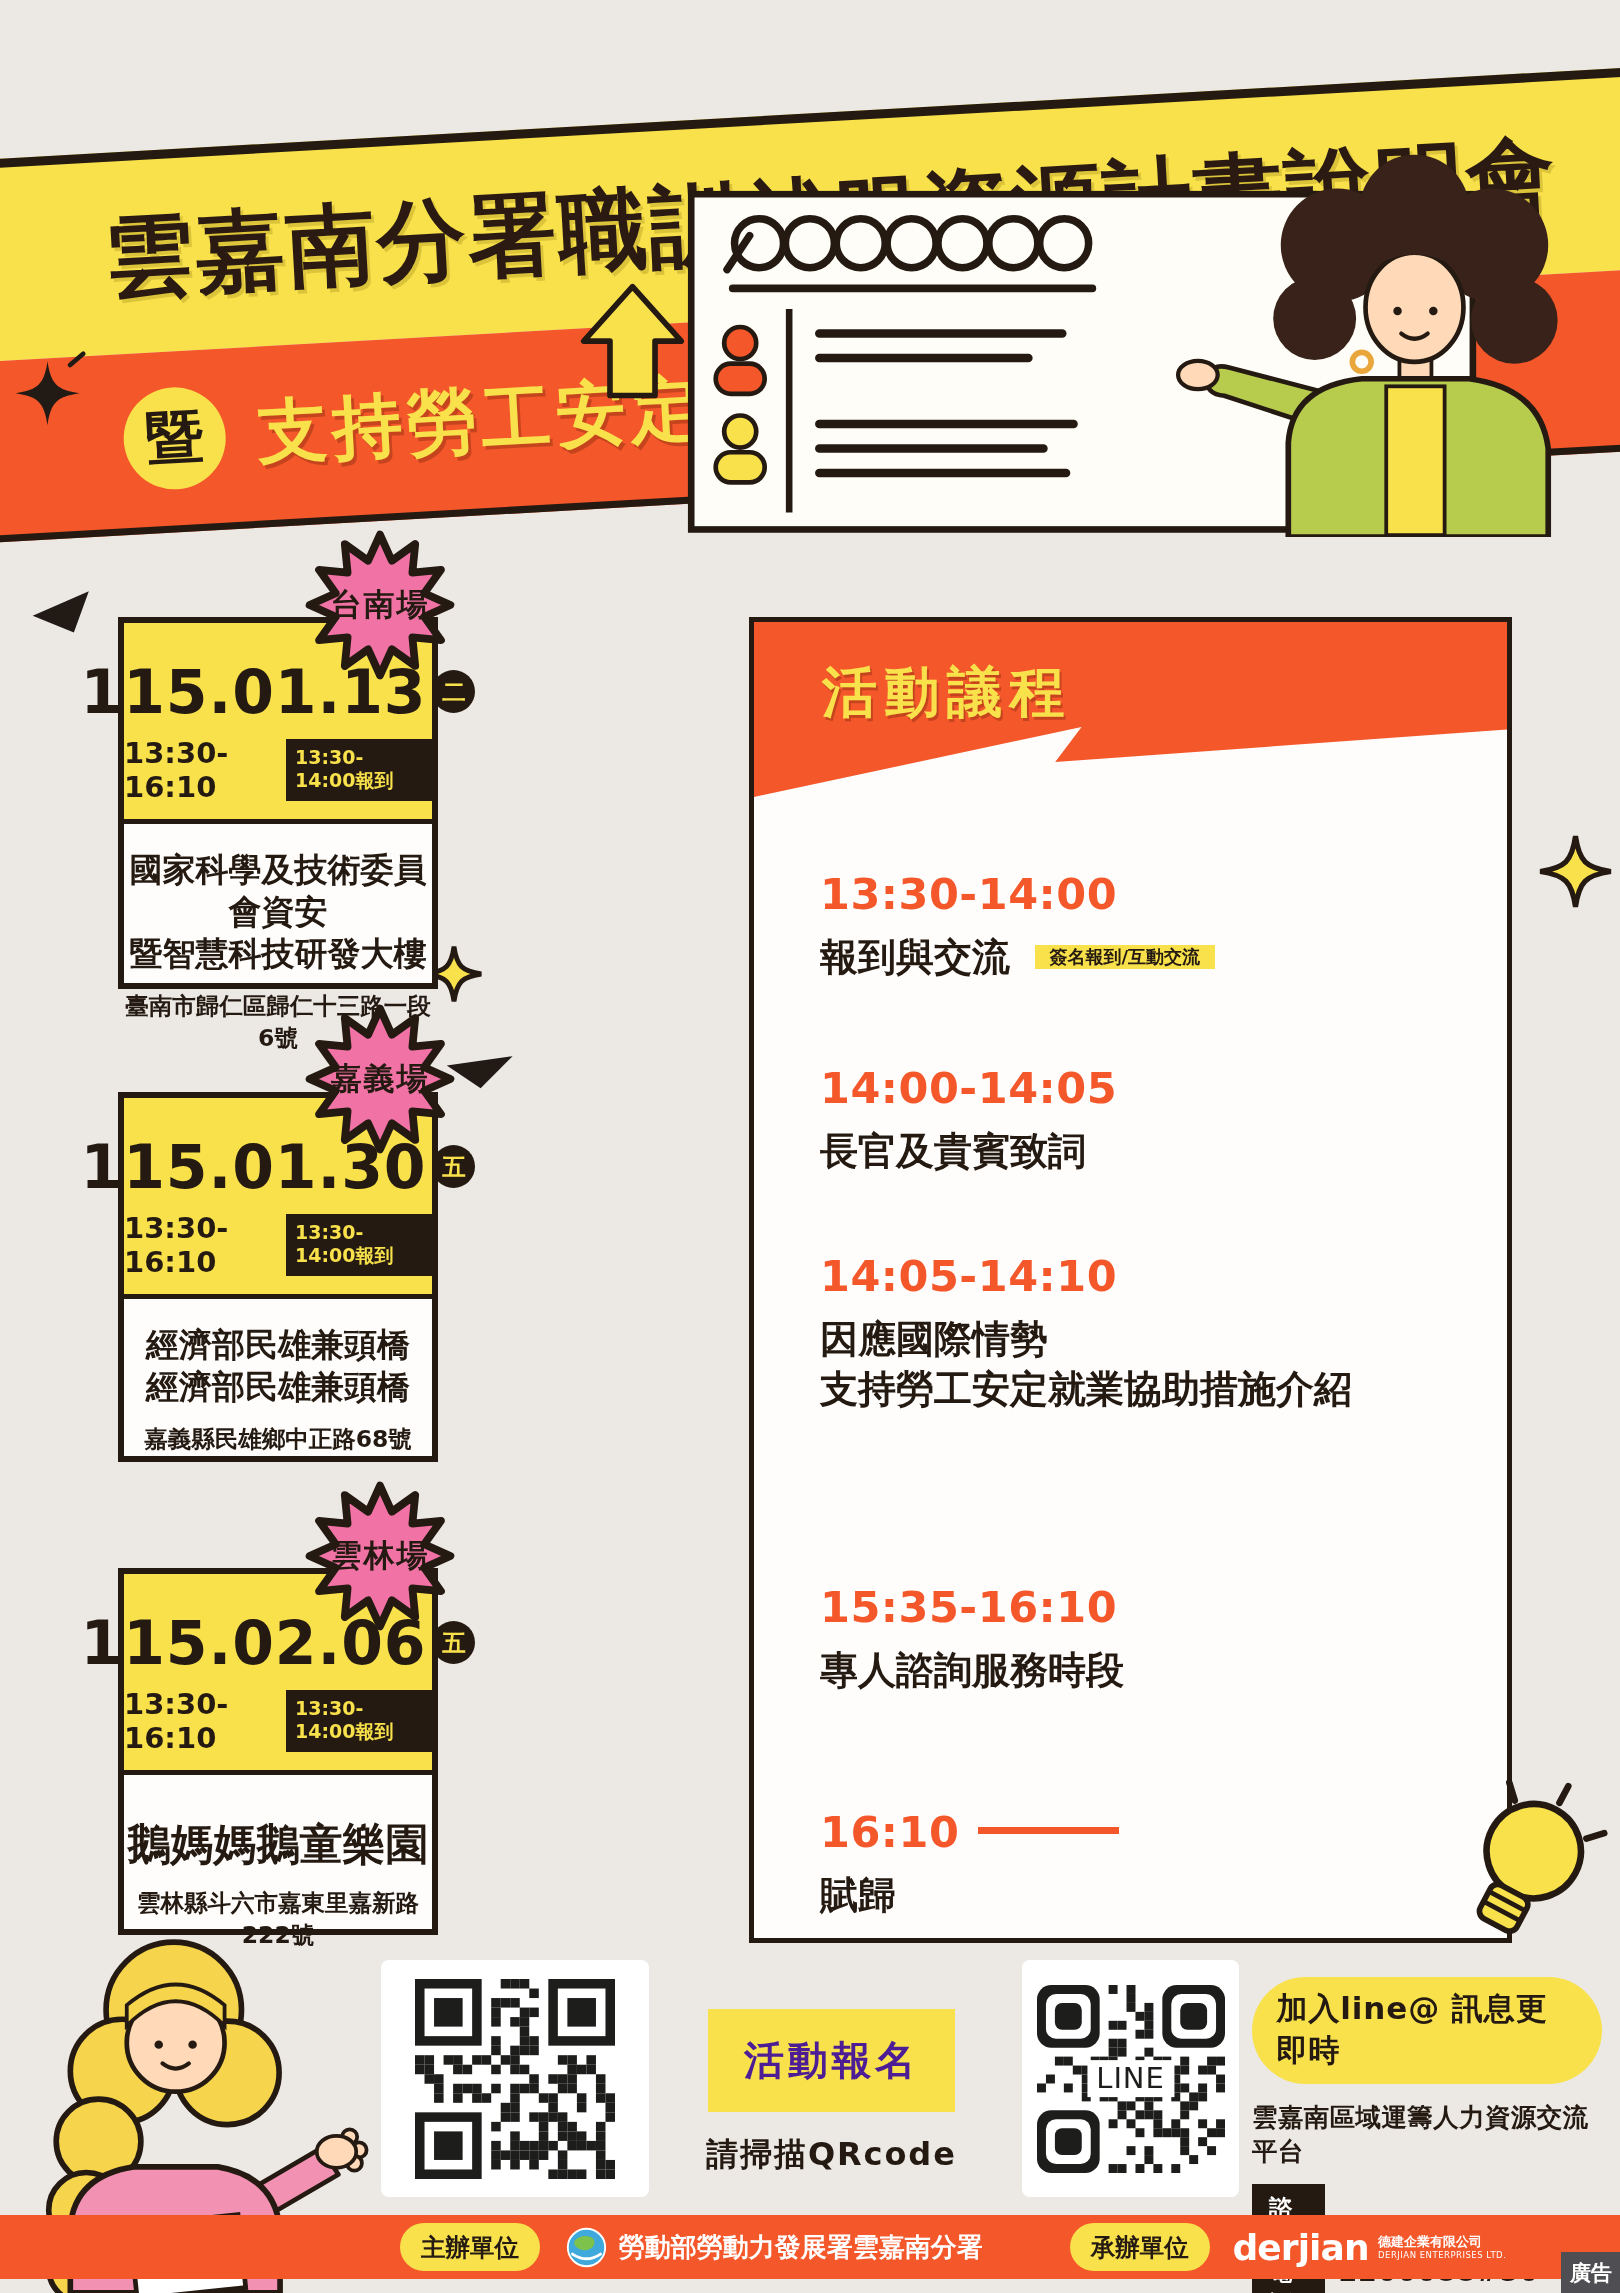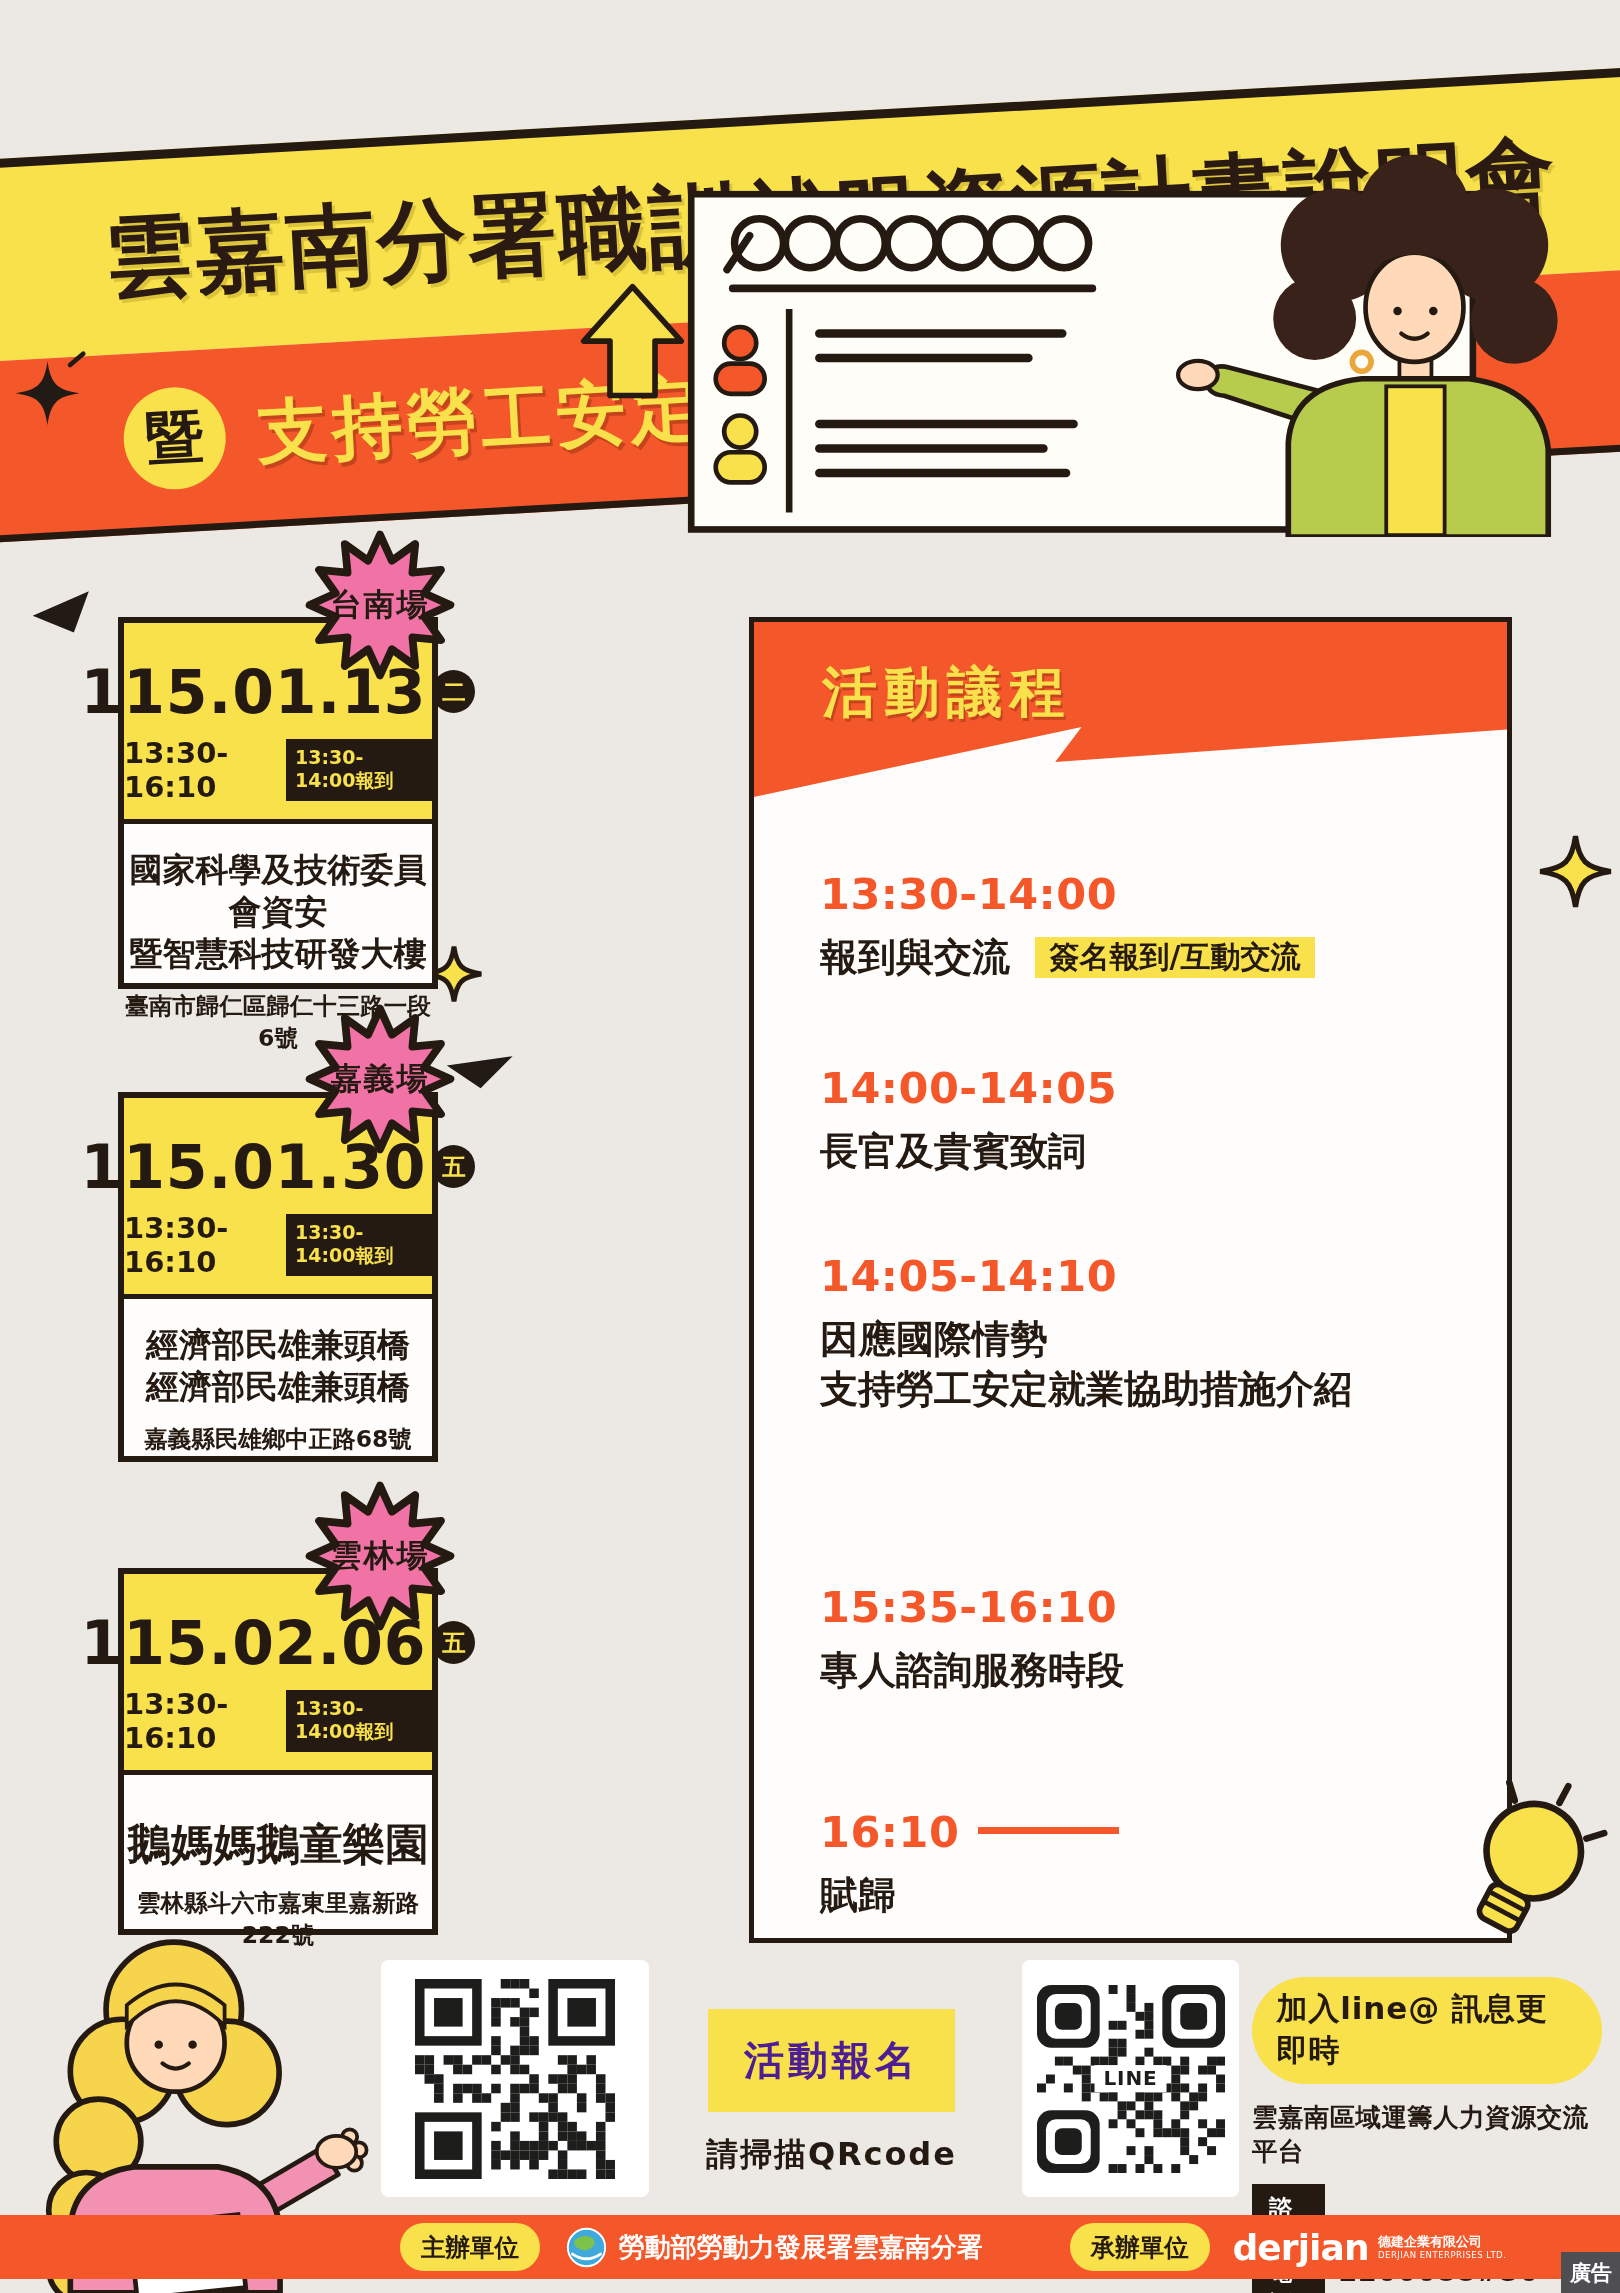--- a/index.html
+++ b/index.html
@@ -72,28 +72,28 @@
     clip-path:polygon(0 0,100% 0,100% 43%,40% 56%,43.5% 42%,0 70%);
   }
   .panel-title{
     position:absolute;left:68px;top:34px;font-size:55px;font-weight:900;
     color:#f8e14b;letter-spacing:7.5px;text-shadow:1.9px 2.8px 0 rgba(90,25,0,.3);
   }
   .a-item{position:absolute;left:66px;}
   .a-time{font-size:43px;font-weight:900;color:#f4572a;letter-spacing:0.5px;}
   .a-row{display:flex;align-items:center;margin-top:13px;}
   .a-text{font-size:38px;font-weight:700;color:#241a12;line-height:1.32;}
-  .a-chip{background:#f8e14b;font-size:30px;font-weight:800;padding:0 15px;margin-left:24.5px;color:#241a12;}
+  .a-chip{background:#f8e14b;font-size:18px;font-weight:800;padding:0 15px;margin-left:24.5px;color:#241a12;}
   .a-dash{display:inline-block;width:141px;height:7.5px;background:#f4572a;margin-left:19px;vertical-align:13px;}
   
   .qr-frame{position:absolute;background:#ffffff;border-radius:7.5px;display:flex;align-items:center;justify-content:center;z-index:3;}
   .qr-frame svg{display:block;}
   .line-overlay{
     position:absolute;left:50%;top:50%;transform:translate(-50%,-50%);
-    background:#fff;padding:1.9px 9.4px;font-size:20px;font-weight:700;color:#1d1d1b;letter-spacing:0.9px;
+    background:#fff;padding:1.9px 9.4px;font-size:29px;font-weight:400;color:#1d1d1b;letter-spacing:0.9px;
   }
   .signup{position:absolute;left:676px;top:2009px;width:311px;text-align:center;z-index:3;}
   .sign-chip{display:inline-block;background:#f8e14b;font-size:40px;font-weight:900;color:#4c1d95;padding:24px 36px;letter-spacing:3.8px;}
   .sign-hint{font-size:32px;font-weight:800;margin-top:21px;color:#241a12;letter-spacing:1.9px;}
   .line-block{position:absolute;left:1252px;top:1977px;width:350px;z-index:3;}
   .line-head{display:inline-block;background:#f8e14b;border-radius:941px;font-size:31px;font-weight:900;color:#241a12;padding:11.3px 24.5px;letter-spacing:0.9px;}
   .line-platform{font-size:25.4px;font-weight:800;color:#241a12;margin-top:17px;letter-spacing:0.5px;}
   .phone-row{display:flex;align-items:center;gap:13px;margin-top:15px;}
   .phone-chip{background:#241a12;color:#ffffff;font-size:23.5px;font-weight:800;padding:8.5px 17px;}
   .phone-num{font-size:27px;font-weight:800;color:#241a12;letter-spacing:0.9px;}

